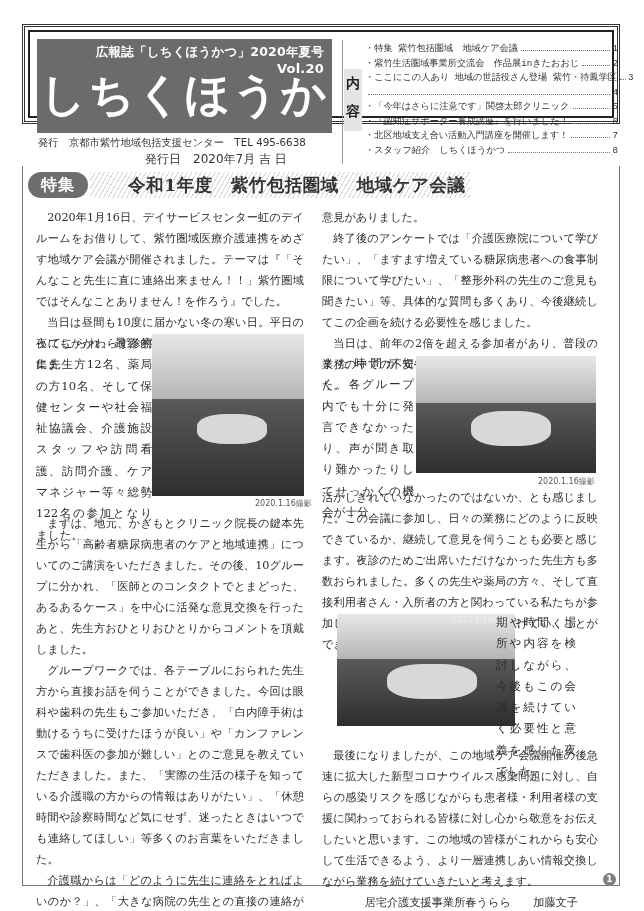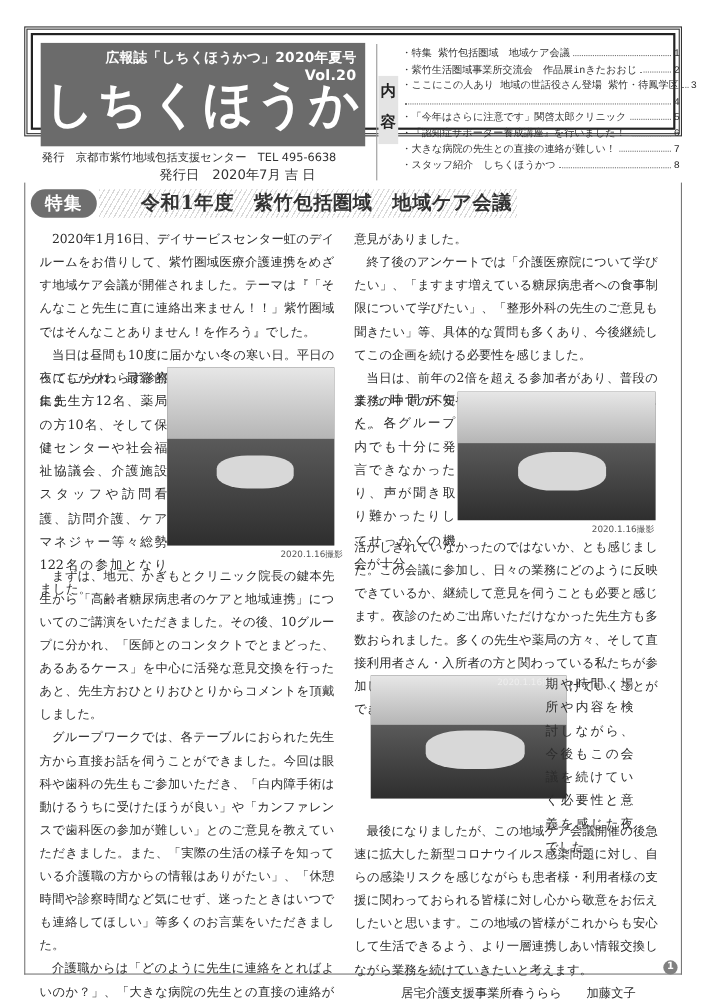--- a/index.html
+++ b/index.html
@@ -85,21 +85,21 @@
             <span class="t">・「今年はさらに注意です」関啓太郎クリニック</span>
             <span class="dots"></span>
             <span class="p">5</span>
           </li>
         <li class="toc-item">
             <span class="t">・『認知症サポーター養成講座』を行いました！</span>
             <span class="dots"></span>
             <span class="p">6</span>
           </li>
         <li class="toc-item">
-            <span class="t">・大きな病院の先生との直接の連絡が難しい！</span>
+            <span class="t">・北区地域支え合い活動入門講座を開催します！</span>
             <span class="dots"></span>
             <span class="p">7</span>
           </li>
         <li class="toc-item">
             <span class="t">・スタッフ紹介　しちくほうかつ</span>
             <span class="dots"></span>
             <span class="p">8</span>
           </li>
       </ul>
     </div>

